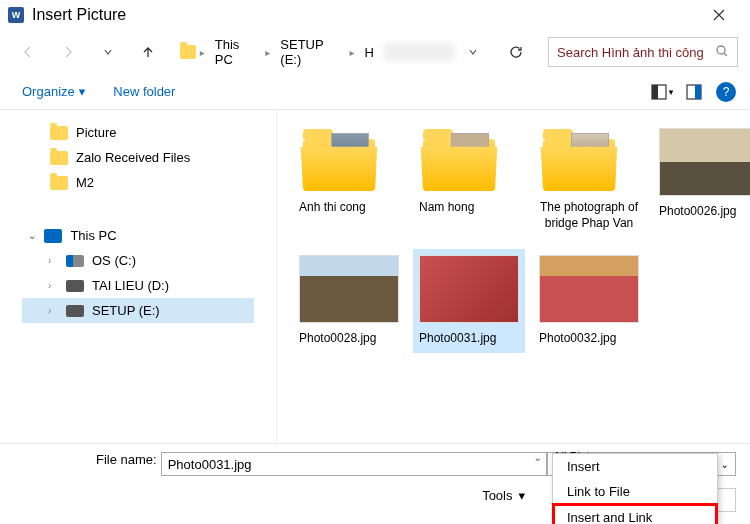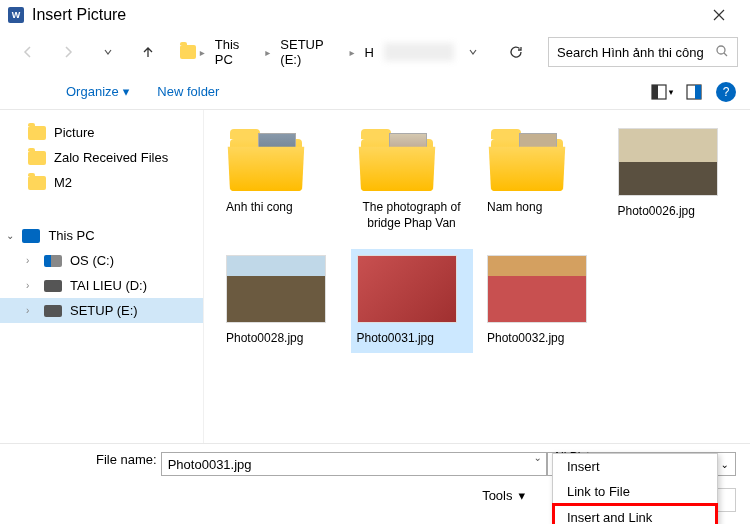--- a/index.html
+++ b/index.html
@@ -17,31 +17,31 @@
 .nav-btn { width: 32px; height: 32px; display: flex; align-items: center; justify-content: center; cursor: pointer; color: #555; }
 .nav-btn.disabled { color: #ccc; }
 .breadcrumb { flex: 1; display: flex; align-items: center; gap: 4px; font-size: 13px; margin-left: 8px; }
 .breadcrumb .folder-mini { width: 18px; height: 14px; background: #ffd659; border-radius: 2px; position: relative; }
 .breadcrumb .folder-mini::before { content: ''; position: absolute; top: -3px; left: 0; width: 7px; height: 3px; background: #ffd659; border-radius: 2px 2px 0 0; }
 .breadcrumb .sep { color: #888; font-size: 10px; }
 .breadcrumb .crumb { padding: 4px 6px; cursor: pointer; }
 .breadcrumb .masked { width: 80px; height: 18px; filter: blur(3px); background: #eee; }
 .nav-dropdown { cursor: pointer; padding: 6px; color: #555; }
 .refresh-btn { width: 32px; height: 32px; display: flex; align-items: center; justify-content: center; cursor: pointer; margin-left: 8px; }
-.search-box { width: 190px; height: 30px; border: 1px solid #ccc; display: flex; align-items: center; padding: 0 8px; font-size: 13px; color: #000000; margin-left: 8px; }
+.search-box { width: 190px; height: 30px; border: 1px solid #ccc; display: flex; align-items: center; padding: 0 8px; font-size: 13px; color: #7f1d1d; margin-left: 8px; }
 .search-box .srch-icon { margin-left: auto; }
 
 .toolbar { height: 36px; display: flex; align-items: center; padding: 0 14px; border-bottom: 1px solid #e8e8e8; }
-.toolbar .tb-btn { font-size: 13px; color: #0067c0; cursor: pointer; display: flex; align-items: center; gap: 4px; padding: 4px 8px; margin-left: 44px; }
+.toolbar .tb-btn { font-size: 13px; color: #0067c0; cursor: pointer; display: flex; align-items: center; gap: 4px; padding: 4px 8px; }
 .toolbar .spacer { flex: 1; }
 .toolbar .view-btn { width: 28px; height: 28px; display: flex; align-items: center; justify-content: center; cursor: pointer; margin-left: 4px; }
 .toolbar .help-btn { width: 20px; height: 20px; border-radius: 50%; background: #0067c0; color: #fff; display: flex; align-items: center; justify-content: center; font-size: 12px; margin-left: 8px; cursor: pointer; }
 
 .main { flex: 1; display: flex; overflow: hidden; }
-.sidebar { width: 204px; padding: 10px 0; font-size: 13px; overflow: hidden; border-right: 1px solid #f0f0f0; }
+.sidebar { width: 277px; padding: 10px 22px; font-size: 13px; overflow: hidden; border-right: 1px solid #f0f0f0; }
 .sb-item { display: flex; align-items: center; gap: 8px; padding: 5px 4px 5px 28px; cursor: pointer; }
 .sb-item .folder-sm { width: 18px; height: 14px; background: #ffd659; border-radius: 2px; position: relative; }
 .sb-item .folder-sm::before { content: ''; position: absolute; top: -3px; left: 0; width: 7px; height: 3px; background: #ffd659; border-radius: 2px 2px 0 0; }
 .sb-section { display: flex; align-items: center; gap: 8px; padding: 5px 4px 5px 6px; cursor: pointer; margin-top: 28px; }
 .sb-section .chev { font-size: 10px; color: #555; }
 .sb-section .pc-icon { width: 18px; height: 14px; background: #0067c0; border-radius: 2px; }
 .sb-drive { display: flex; align-items: center; gap: 8px; padding: 5px 4px 5px 26px; cursor: pointer; }
 .sb-drive .chev { font-size: 10px; color: #888; width: 10px; }
 .sb-drive .drv-icon { width: 18px; height: 12px; background: #555; border-radius: 2px; }
 .sb-drive .drv-icon.os { background: linear-gradient(90deg,#0067c0 40%,#888 40%); }
@@ -213,34 +213,34 @@
               <div class="folder-lg">
                 <div class="preview" style="background:linear-gradient(#8899aa,#667788)"></div>
                 <div class="front"></div>
               </div>
             </div>
             <span class="label">Anh thi cong</span>
           </div>
         <div class="item">
             <div class="thumb folder">
               <div class="folder-lg">
+                <div class="preview" style="background:#c4b090"></div>
+                <div class="front"></div>
+              </div>
+            </div>
+            <span class="label">Nam hong</span>
+          </div>
+        <div class="item">
+            <div class="thumb folder">
+              <div class="folder-lg">
                 <div class="preview" style="background:linear-gradient(#d4c8b0,#aa9080)"></div>
                 <div class="front"></div>
               </div>
             </div>
             <span class="label">The photograph of bridge Phap Van</span>
-          </div>
-        <div class="item">
-            <div class="thumb folder">
-              <div class="folder-lg">
-                <div class="preview" style="background:#c4b090"></div>
-                <div class="front"></div>
-              </div>
-            </div>
-            <span class="label">Nam hong</span>
           </div>
         <div class="item">
             <div class="thumb">
               <div class="photo-thumb p26"></div>
             </div>
             <span class="label">Photo0026.jpg</span>
           </div>
         <div class="item">
             <div class="thumb">
               <div class="photo-thumb p28"></div>

